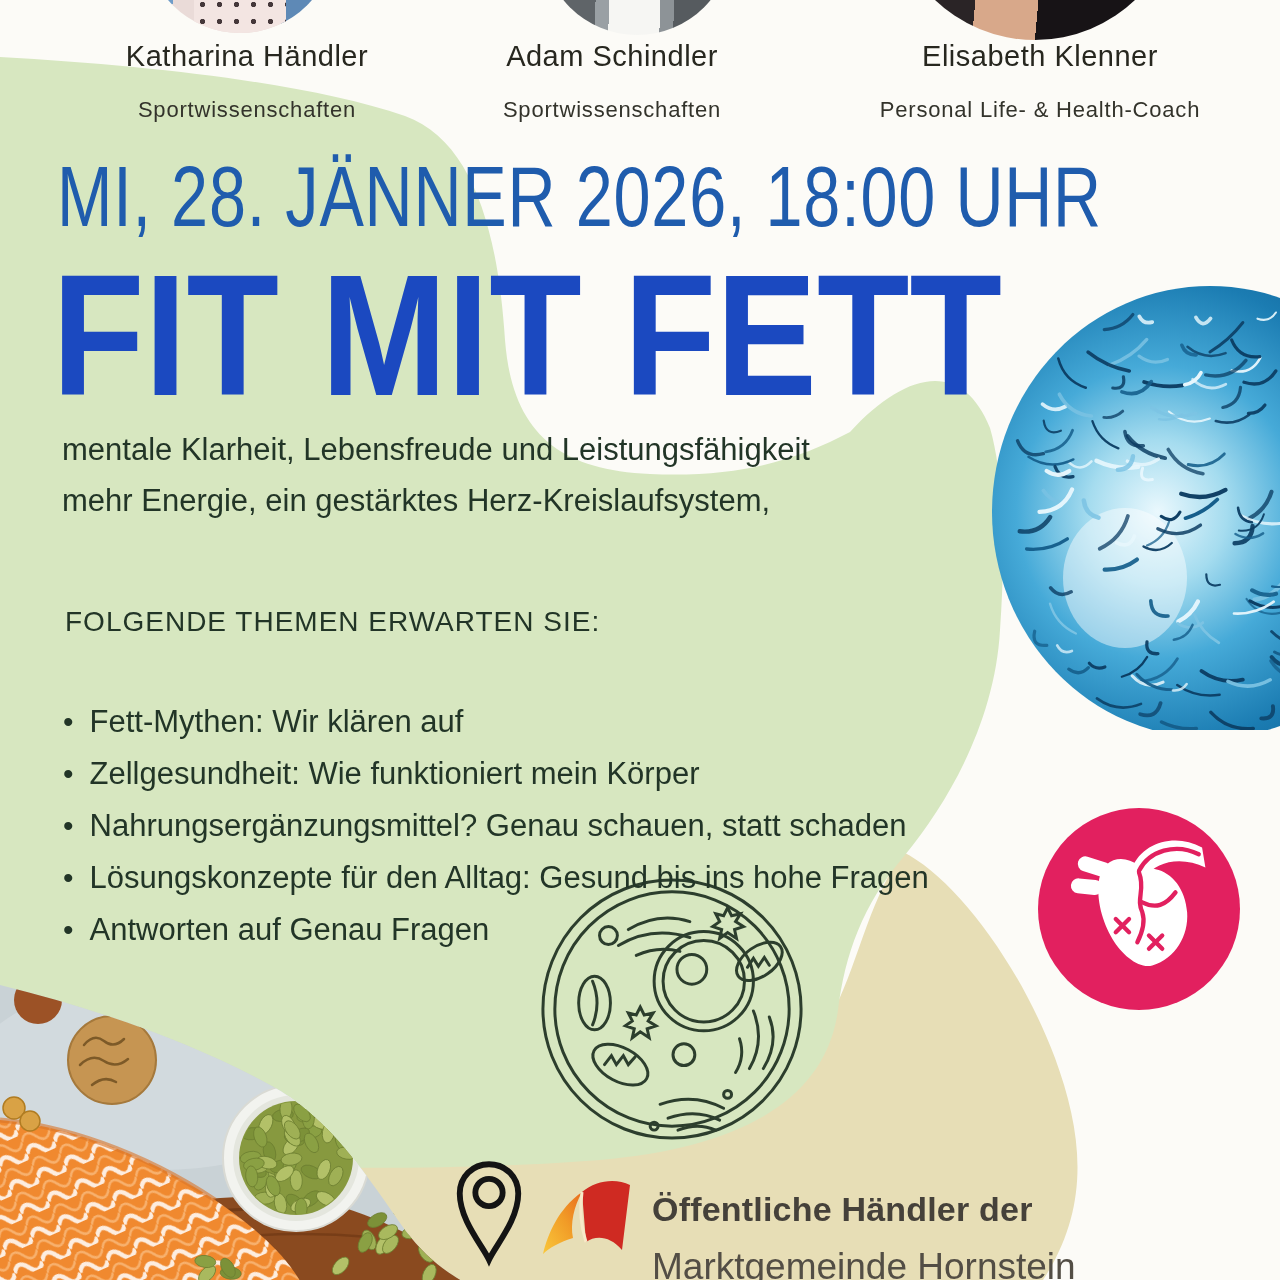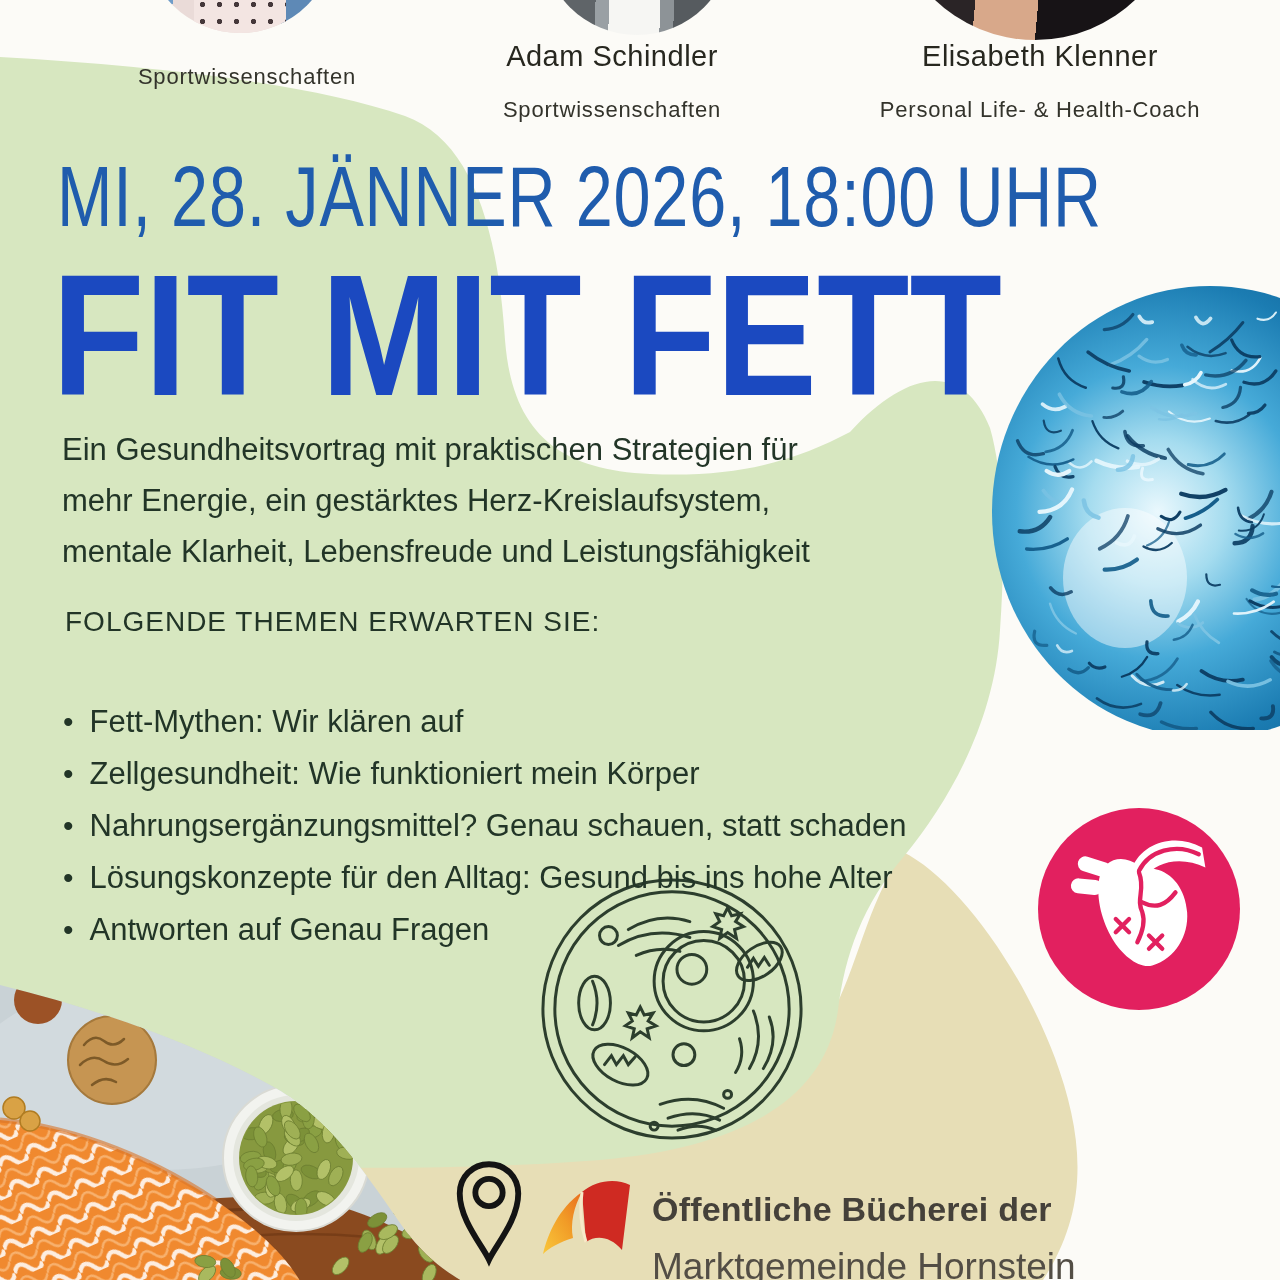--- a/index.html
+++ b/index.html
@@ -417,61 +417,61 @@
     </g>
   </svg>
 
   <div class="abs avatar av1">
       <div class="strip"></div>
     </div>
   <div class="abs avatar av2"></div>
   <div class="abs avatar av3"></div>
 
   <div class="abs speaker-text st1">
+    <div class="speaker-name">Katharina Händler</div>
     <div class="speaker-role">Sportwissenschaften</div>
   </div>
   <div class="abs speaker-text st2">
     <div class="speaker-name">Adam Schindler</div>
     <div class="speaker-role">Sportwissenschaften</div>
   </div>
   <div class="abs speaker-text st3">
     <div class="speaker-name">Elisabeth Klenner</div>
     <div class="speaker-role">Personal Life- &amp; Health-Coach</div>
   </div>
 
   <svg class="abs date-svg" viewBox="0 0 1060 100">
     <text x="2" y="78" font-size="85" letter-spacing="1" textLength="1045" lengthAdjust="spacingAndGlyphs">MI, 28. JÄNNER 2026, 18:00 UHR</text>
   </svg>
   <svg class="abs title-svg" viewBox="0 0 960 145">
     <text x="0" y="133" font-size="172" textLength="950" lengthAdjust="spacingAndGlyphs">FIT MIT FETT</text>
   </svg>
 
   <div class="abs desc">
-    <div>Ein Gesundheitsvortrag mit praktischen Strategien für</div>
+    <div>mentale Klarheit, Lebensfreude und Leistungsfähigkeit</div>
     <div>mehr Energie, ein gestärktes Herz-Kreislaufsystem,</div>
-    <div>mentale Klarheit, Lebensfreude und Leistungsfähigkeit</div>
   </div>
 
   <div class="abs topics-heading">FOLGENDE THEMEN ERWARTEN SIE:</div>
   <div class="abs topics">
     <div class="topic-row">
       <span class="topic-bullet">•</span>
       <span class="topic-label">Fett-Mythen: Wir klären auf</span>
     </div>
     <div class="topic-row">
       <span class="topic-bullet">•</span>
       <span class="topic-label">Zellgesundheit: Wie funktioniert mein Körper</span>
     </div>
     <div class="topic-row">
       <span class="topic-bullet">•</span>
       <span class="topic-label">Nahrungsergänzungsmittel? Genau schauen, statt schaden</span>
     </div>
     <div class="topic-row">
       <span class="topic-bullet">•</span>
-      <span class="topic-label">Lösungskonzepte für den Alltag: Gesund bis ins hohe Alter</span>
+      <span class="topic-label">Lösungskonzepte für den Alltag: Gesund bis ins hohe Fragen</span>
     </div>
     <div class="topic-row">
       <span class="topic-bullet">•</span>
       <span class="topic-label">Antworten auf Genau Fragen</span>
     </div>
   </div>
 
   <svg class="abs pin" viewBox="0 0 80 112" aria-hidden="true">
     <path d="M40,106 C33,91 10,65 10,38 C10,21 23,8 40,8 C57,8 70,21 70,38 C70,65 47,91 40,106 Z" fill="none" stroke="#141414" stroke-width="6"></path>
     <circle cx="40" cy="37" r="14" fill="none" stroke="#141414" stroke-width="6"></circle>
@@ -482,17 +482,17 @@
         <stop offset="0" stop-color="#f9c73b"></stop>
         <stop offset="0.55" stop-color="#f19c27"></stop>
         <stop offset="1" stop-color="#e96c1e"></stop>
       </linearGradient>
     </defs>
     <path d="M44,20 C36,34 32,52 35,66 C22,70 11,76 5,82 C10,62 20,37 44,20 Z" fill="url(#lg1)"></path>
     <path d="M44,20 C58,8 78,6 92,13 L84,78 C72,64 58,63 48,70 Z" fill="#cf2a22"></path>
     <path d="M48,70 C42,52 42,34 44,20" fill="none" stroke="#f7e9c9" stroke-width="3"></path>
   </svg>
   <div class="abs venue">
-    <div class="venue-line1">Öffentliche Bücherei der</div>
+    <div class="venue-line1">Öffentliche Händler der</div>
     <div class="venue-line2">Marktgemeinde Hornstein</div>
   </div>
 
 </div>
 
 </body></html>

